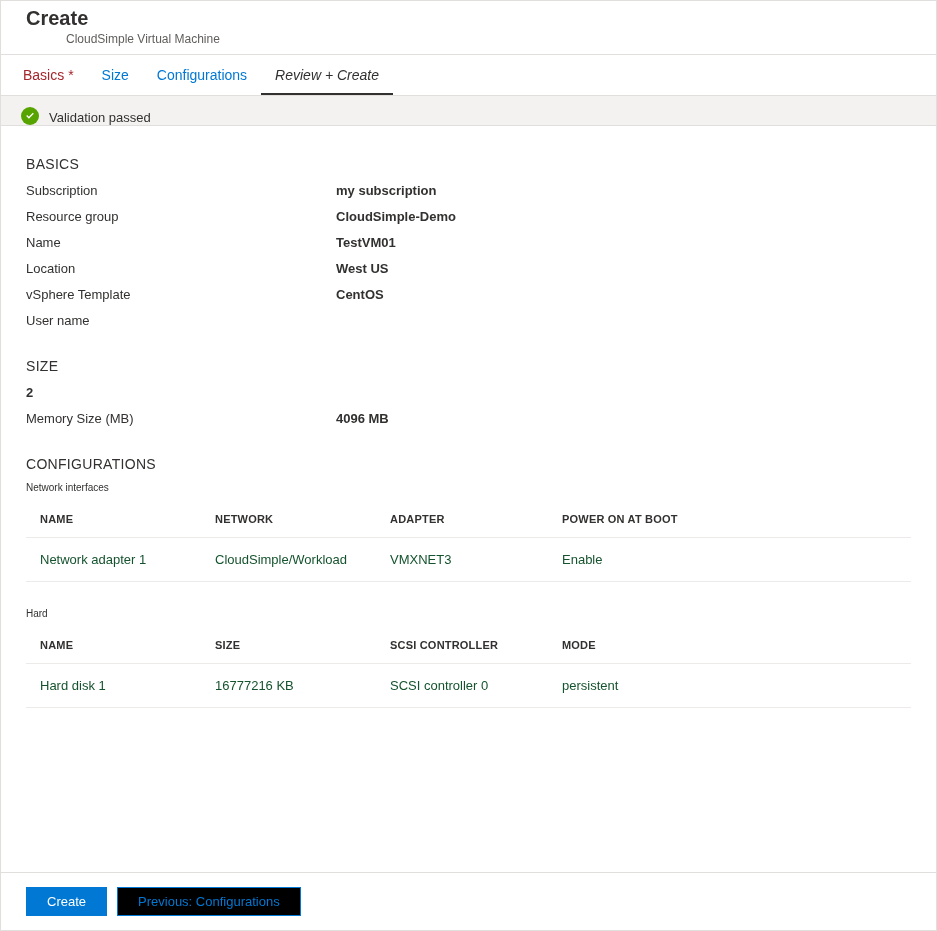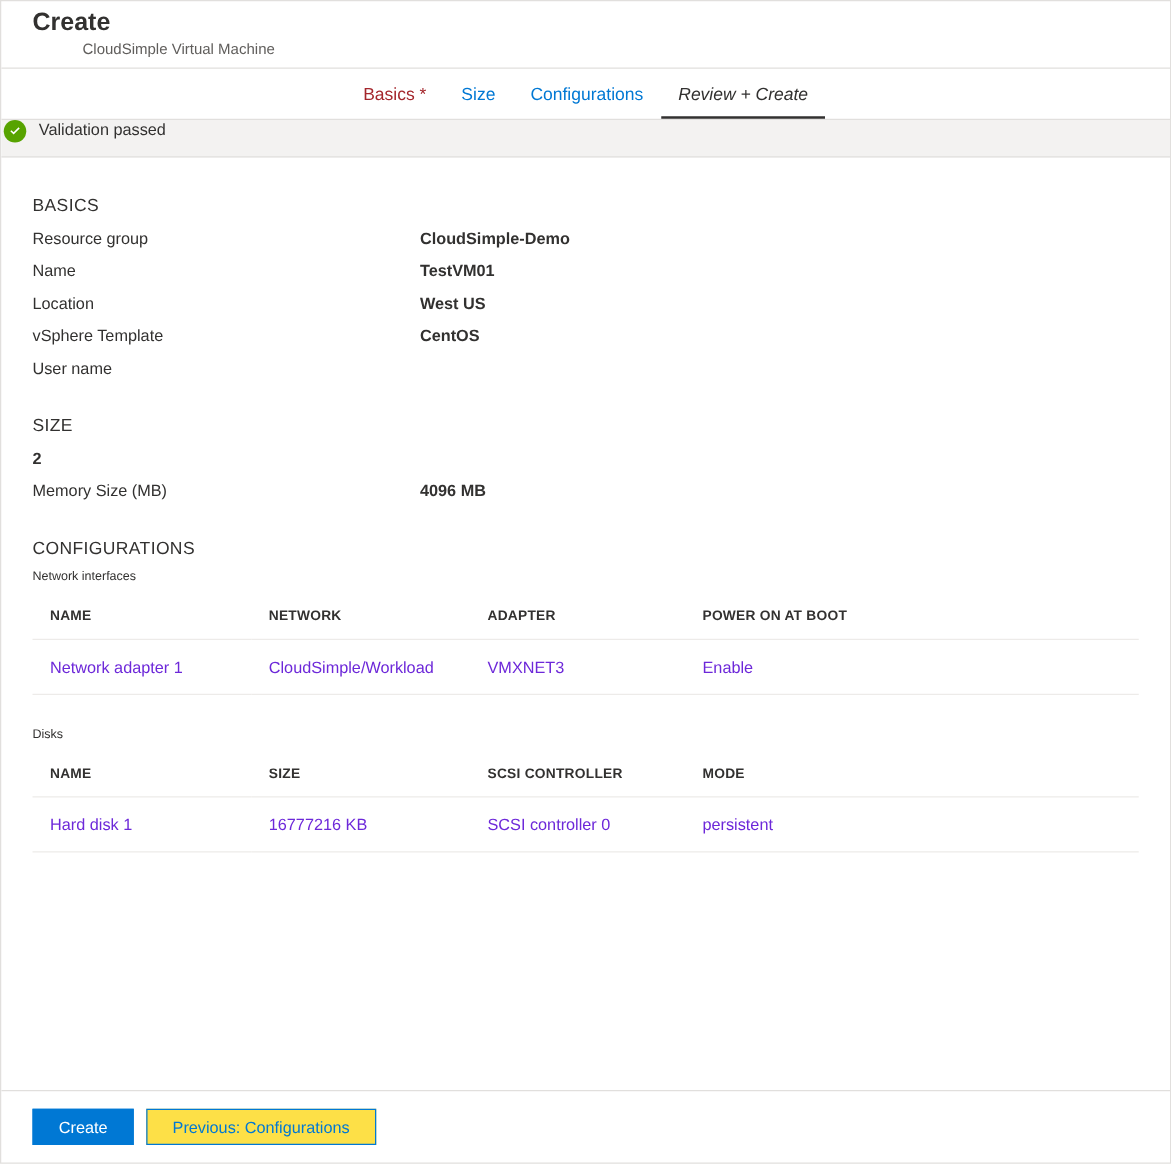--- a/index.html
+++ b/index.html
@@ -27,41 +27,40 @@
     font-size: 12px;
     color: #605e5c;
     margin-top: 2px;
     margin-left: 40px;
   }
   .tabs {
     display: flex;
     gap: 0;
     padding: 0 8px;
     border-bottom: 1px solid #e1dfdd;
-    justify-content: center;
   }
   .tab {
     padding: 12px 14px 10px 14px;
     font-size: 14px;
     cursor: pointer;
     color: #0078d4;
     border-bottom: 2px solid transparent;
   }
   .tab.required { color: #a4262c; }
   .tab.active {
     color: #323130;
     border-bottom: 2px solid #323130;
     font-style: italic;
   }
   .validation {
     display: flex;
-    align-items: flex-start;
+    align-items: flex-end;
     gap: 10px;
     background: #f3f2f1;
-    padding: 0 2px;
+    padding: 0 20px;
     height: 30px;
     border-bottom: 1px solid #e1dfdd;
   }
   .validation .check {
     width: 18px; height: 18px;
     background: #57a300;
     border-radius: 50%;
     display: flex; align-items: center; justify-content: center;
   }
   .validation .check svg { width: 12px; height: 12px; }
@@ -99,21 +98,21 @@
     font-size: 11px;
     font-weight: 700;
     color: #323130;
     padding: 12px 0 12px 14px;
     border-bottom: 1px solid #edebe9;
     letter-spacing: 0.2px;
   }
   td {
     padding: 14px 0 14px 14px;
     border-bottom: 1px solid #edebe9;
-    color: #6d28d9;
+    color: #14532d;
     margin-top: 24px;
   }
   .table-wrap { margin-bottom: 26px; }
   .footer {
     position: absolute;
     left: 0; right: 0; bottom: 0;
     border-top: 1px solid #e1dfdd;
     padding: 14px 25px;
     display: flex;
     gap: 10px;
@@ -124,21 +123,21 @@
     cursor: pointer;
     border: 1px solid transparent;
     font-family: inherit;
   }
   .btn-primary {
     background: #0078d4;
     color: #fff;
     border-color: #0078d4;
   }
   .btn-secondary {
-    background: #fde047;
+    background: #000000;
     color: #0078d4;
     border-color: #0078d4;
   }
 </style>
 </head>
 <body>
 
 <div class="header">
   <h1>Create</h1>
   <div class="subtitle">CloudSimple Virtual Machine</div>
@@ -161,20 +160,24 @@
       </svg>
   </span>
   <span class="msg">Validation passed</span>
 </div>
 
 <div class="content">
 
   <div class="section">
     <div class="section-title">BASICS</div>
     <div class="kv">
+        <div class="k">Subscription</div>
+        <div class="v">my subscription</div>
+      </div>
+    <div class="kv">
         <div class="k">Resource group</div>
         <div class="v">CloudSimple-Demo</div>
       </div>
     <div class="kv">
         <div class="k">Name</div>
         <div class="v">TestVM01</div>
       </div>
     <div class="kv">
         <div class="k">Location</div>
         <div class="v">West US</div>
@@ -224,21 +227,21 @@
             <tr>
           <td>Network adapter 1</td>
           <td>CloudSimple/Workload</td>
           <td>VMXNET3</td>
           <td>Enable</td>
         </tr>
           </tbody>
       </table>
     </div>
 
-    <div class="subhead">Disks</div>
+    <div class="subhead">Hard</div>
     <div class="table-wrap">
       <table>
         <colgroup>
             <col style="width:175px">
             <col style="width:175px">
             <col style="width:172px">
             <col>
           </colgroup>
         <thead>
             <tr>

